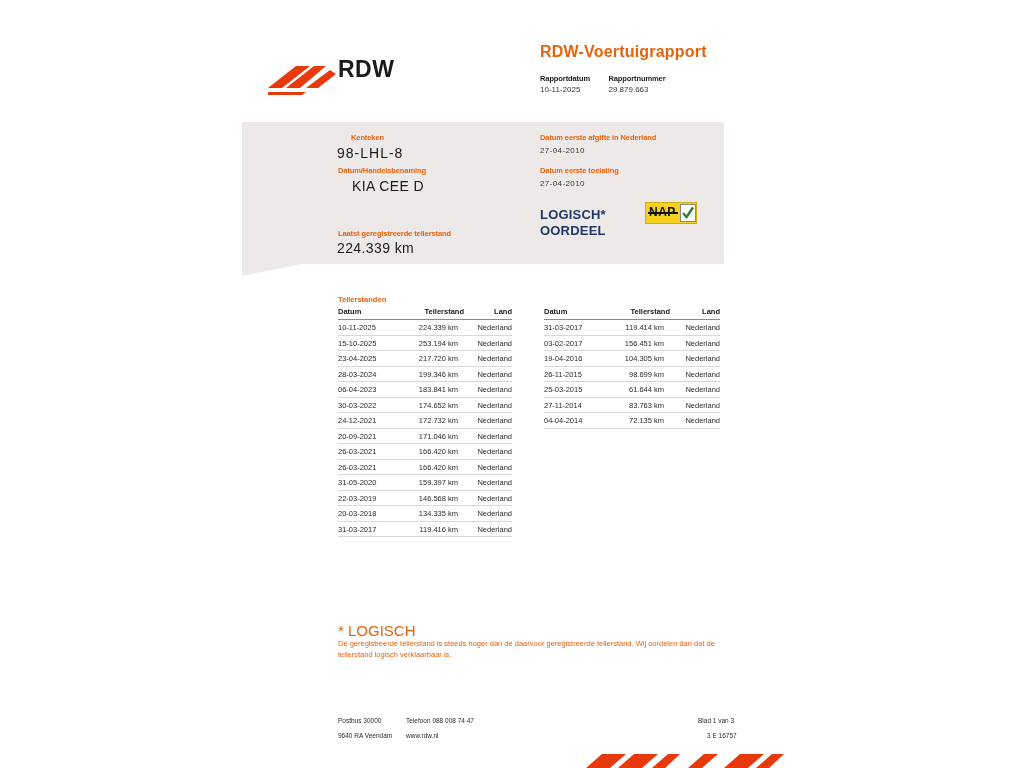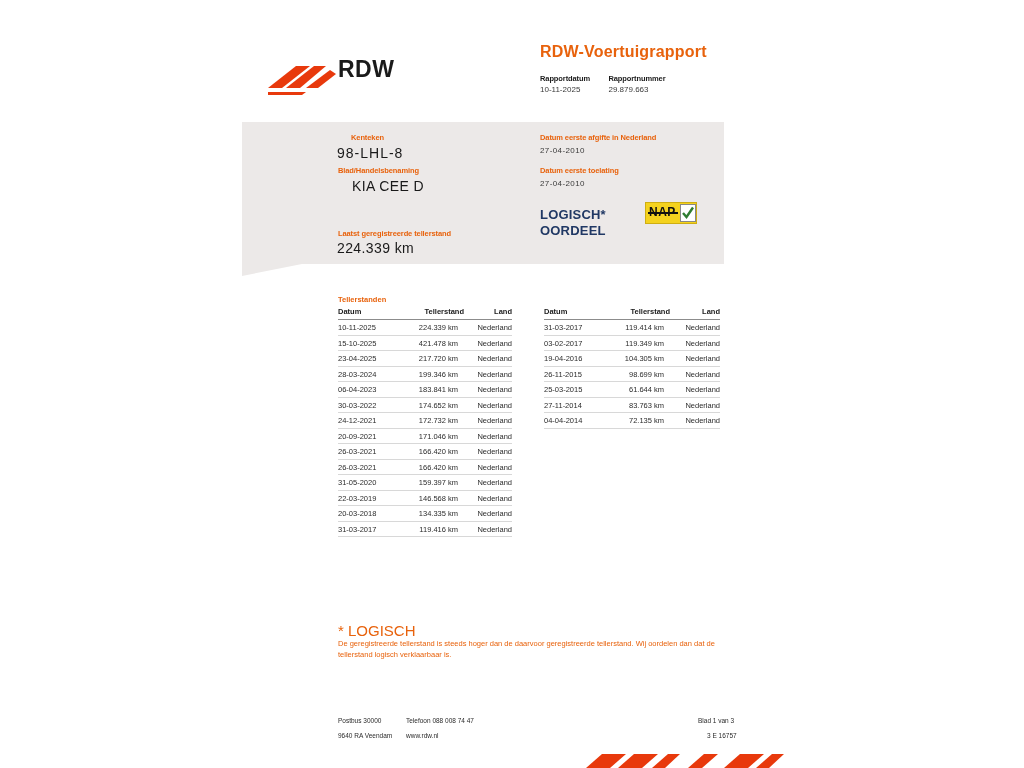--- a/index.html
+++ b/index.html
@@ -274,21 +274,21 @@
       </div>
     </div>
   </div>
 
   <div class="band"></div>
   <div class="band-notch"></div>
 
   <div class="b-label l-kenteken">Kenteken</div>
   <div class="b-value v-kenteken">98-LHL-8</div>
 
-  <div class="b-label l-merk">Blad/Handelsbenaming</div>
+  <div class="b-label l-merk">Datum/Handelsbenaming</div>
   <div class="b-value v-merk">KIA CEE D</div>
 
   <div class="b-label l-teller">Laatst geregistreerde tellerstand</div>
   <div class="b-value v-teller">224.339 km</div>
 
   <div class="b-label l-afgifte">Datum eerste afgifte in Nederland</div>
   <div class="v-afgifte b-value">27-04-2010</div>
 
   <div class="b-label l-toelating">Datum eerste toelating</div>
   <div class="v-toelating b-value">27-04-2010</div>
@@ -320,21 +320,21 @@
       </tr>
     </thead>
     <tbody id="left-body">
         <tr>
           <td class="date">10-11-2025</td>
           <td class="num">224.339 km</td>
           <td class="land">Nederland</td>
         </tr>
         <tr>
           <td class="date">15-10-2025</td>
-          <td class="num">421.478 km</td>
+          <td class="num">253.194 km</td>
           <td class="land">Nederland</td>
         </tr>
         <tr>
           <td class="date">23-04-2025</td>
           <td class="num">217.720 km</td>
           <td class="land">Nederland</td>
         </tr>
         <tr>
           <td class="date">28-03-2024</td>
           <td class="num">199.346 km</td>
@@ -402,21 +402,21 @@
       </tr>
     </thead>
     <tbody id="right-body">
         <tr>
           <td class="date">31-03-2017</td>
           <td class="num">119.414 km</td>
           <td class="land">Nederland</td>
         </tr>
         <tr>
           <td class="date">03-02-2017</td>
-          <td class="num">119.349 km</td>
+          <td class="num">156.451 km</td>
           <td class="land">Nederland</td>
         </tr>
         <tr>
           <td class="date">19-04-2016</td>
           <td class="num">104.305 km</td>
           <td class="land">Nederland</td>
         </tr>
         <tr>
           <td class="date">26-11-2015</td>
           <td class="num">98.699 km</td>

